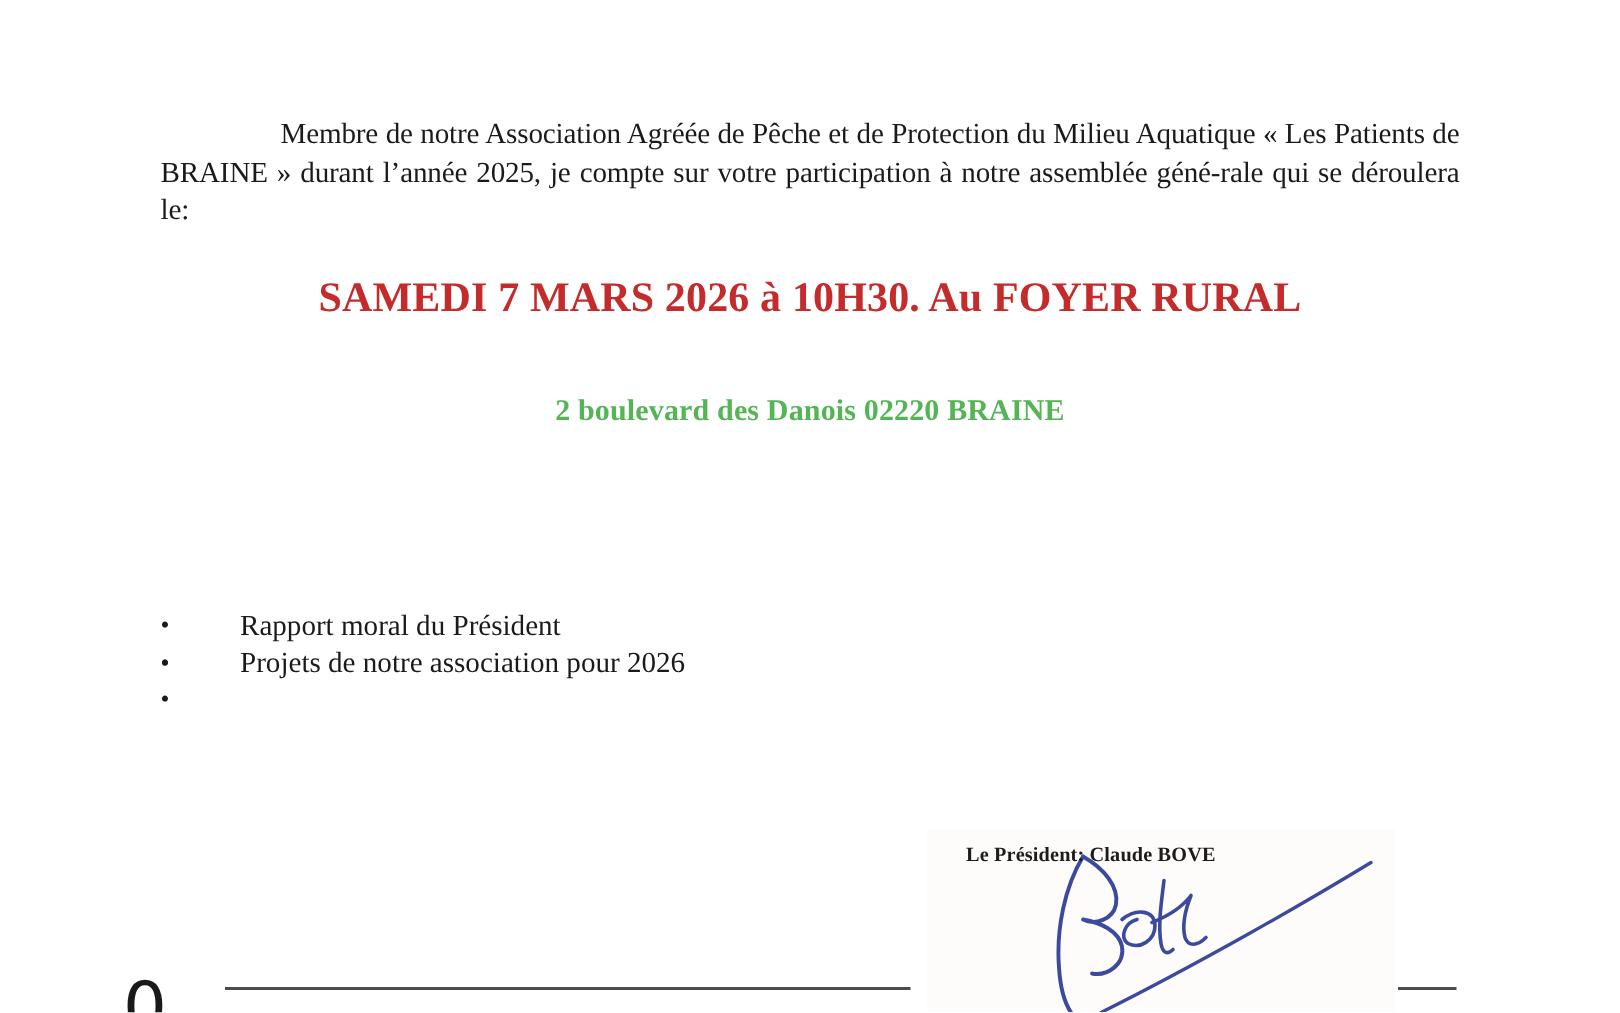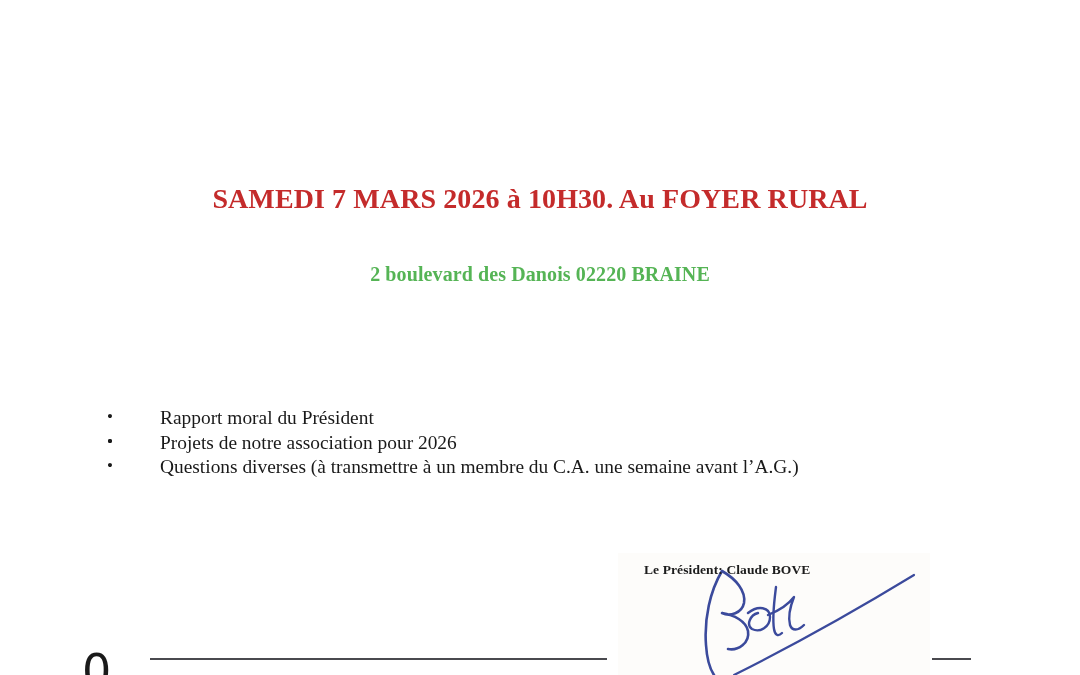--- a/index.html
+++ b/index.html
@@ -143,41 +143,41 @@
     line-height: 46px;
     color: #1a1a1a;
     font-family: "DejaVu Sans", sans-serif;
   }
 </style>
 </head>
 <body>
 
 <div class="page">
 
+  <p class="intro-paragraph">Membre de notre Association Agréée de Pêche et de Protection du Milieu Aquatique « Les Patients de BRAINE » durant l’année 2025, je compte sur votre participation à notre assemblée géné-rale qui se déroulera le:</p>
 
   <div class="date-line" style="color: rgb(196, 43, 43);">SAMEDI 7 MARS 2026 à  10H30.  Au FOYER RURAL</div>
 
   <div class="venue-line" style="color: rgb(85, 180, 85);">2 boulevard des Danois 02220 BRAINE</div>
 
 
   <ul class="agenda-list">
     <li>
       <span class="bullet-glyph">•</span>
       <span>Rapport moral du Président</span>
     </li>
     <li>
       <span class="bullet-glyph">•</span>
     </li>
     <li>
       <span class="bullet-glyph">•</span>
       <span>Projets de notre association pour 2026</span>
     </li>
     <li>
       <span class="bullet-glyph">•</span>
-      <span>Questions diverses  (à transmettre à un membre du C.A. une semaine avant l’A.G.)</span>
     </li>
   </ul>
 
   <div class="signature-block">
     <div class="signature-caption">Le Président: Claude BOVE</div>
     <svg class="signature-ink" viewBox="0 0 312 122">
       <g fill="none" stroke="#3b4a9c" stroke-linecap="round" stroke-linejoin="round">
         <path d="M104 18 C92 38, 86 66, 88 92 C89 108, 92 116, 96 122" stroke-width="2.6"></path>
         <path d="M104 18 C118 26, 128 38, 126 50 C124 60, 112 64, 104 60 C116 62, 128 68, 130 78 C132 90, 120 98, 110 96" stroke-width="2.6"></path>
         <path d="M130 60 C140 52, 152 54, 152 64 C152 74, 142 80, 134 76 C128 72, 132 62, 140 60" stroke-width="2.4"></path>

